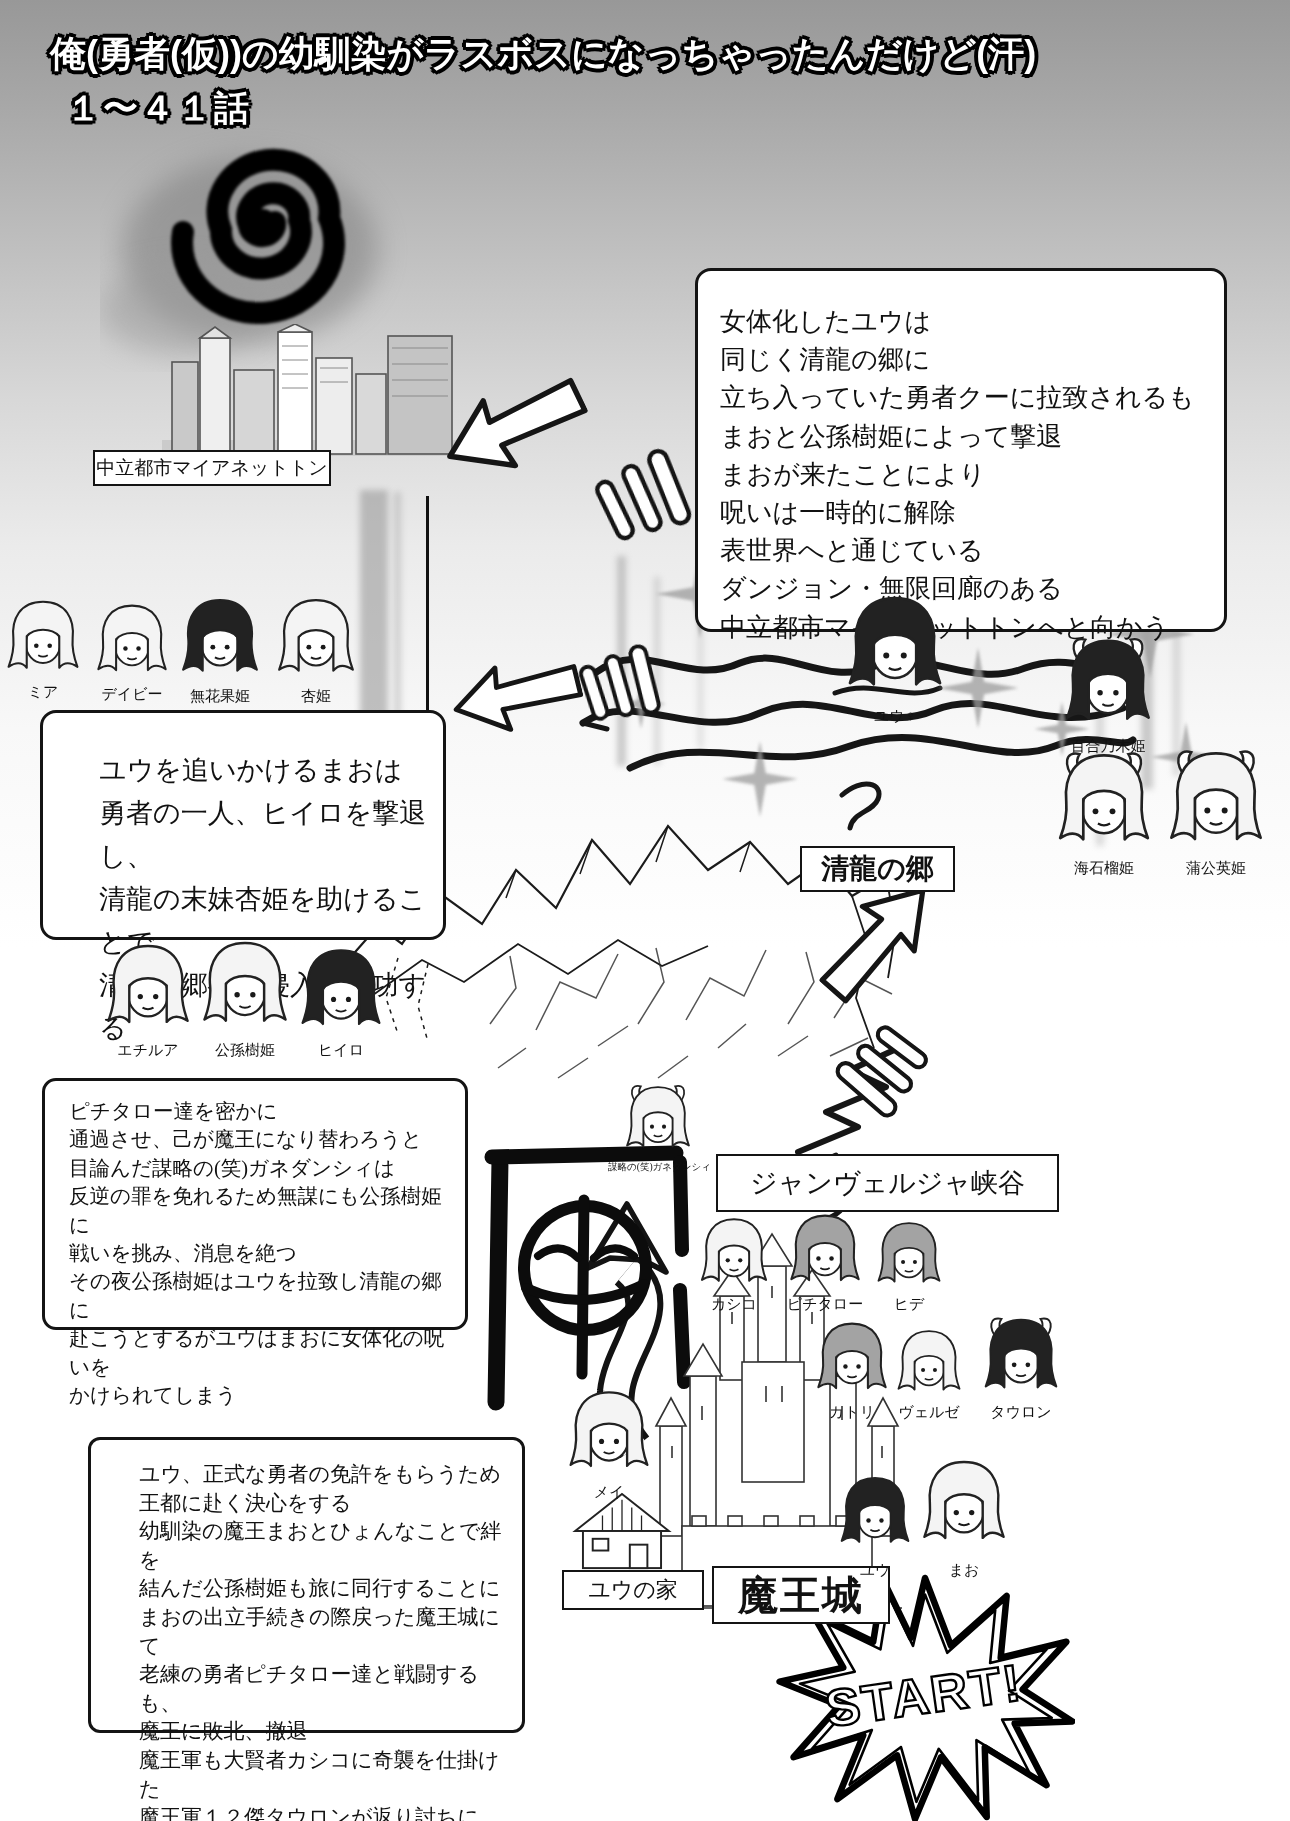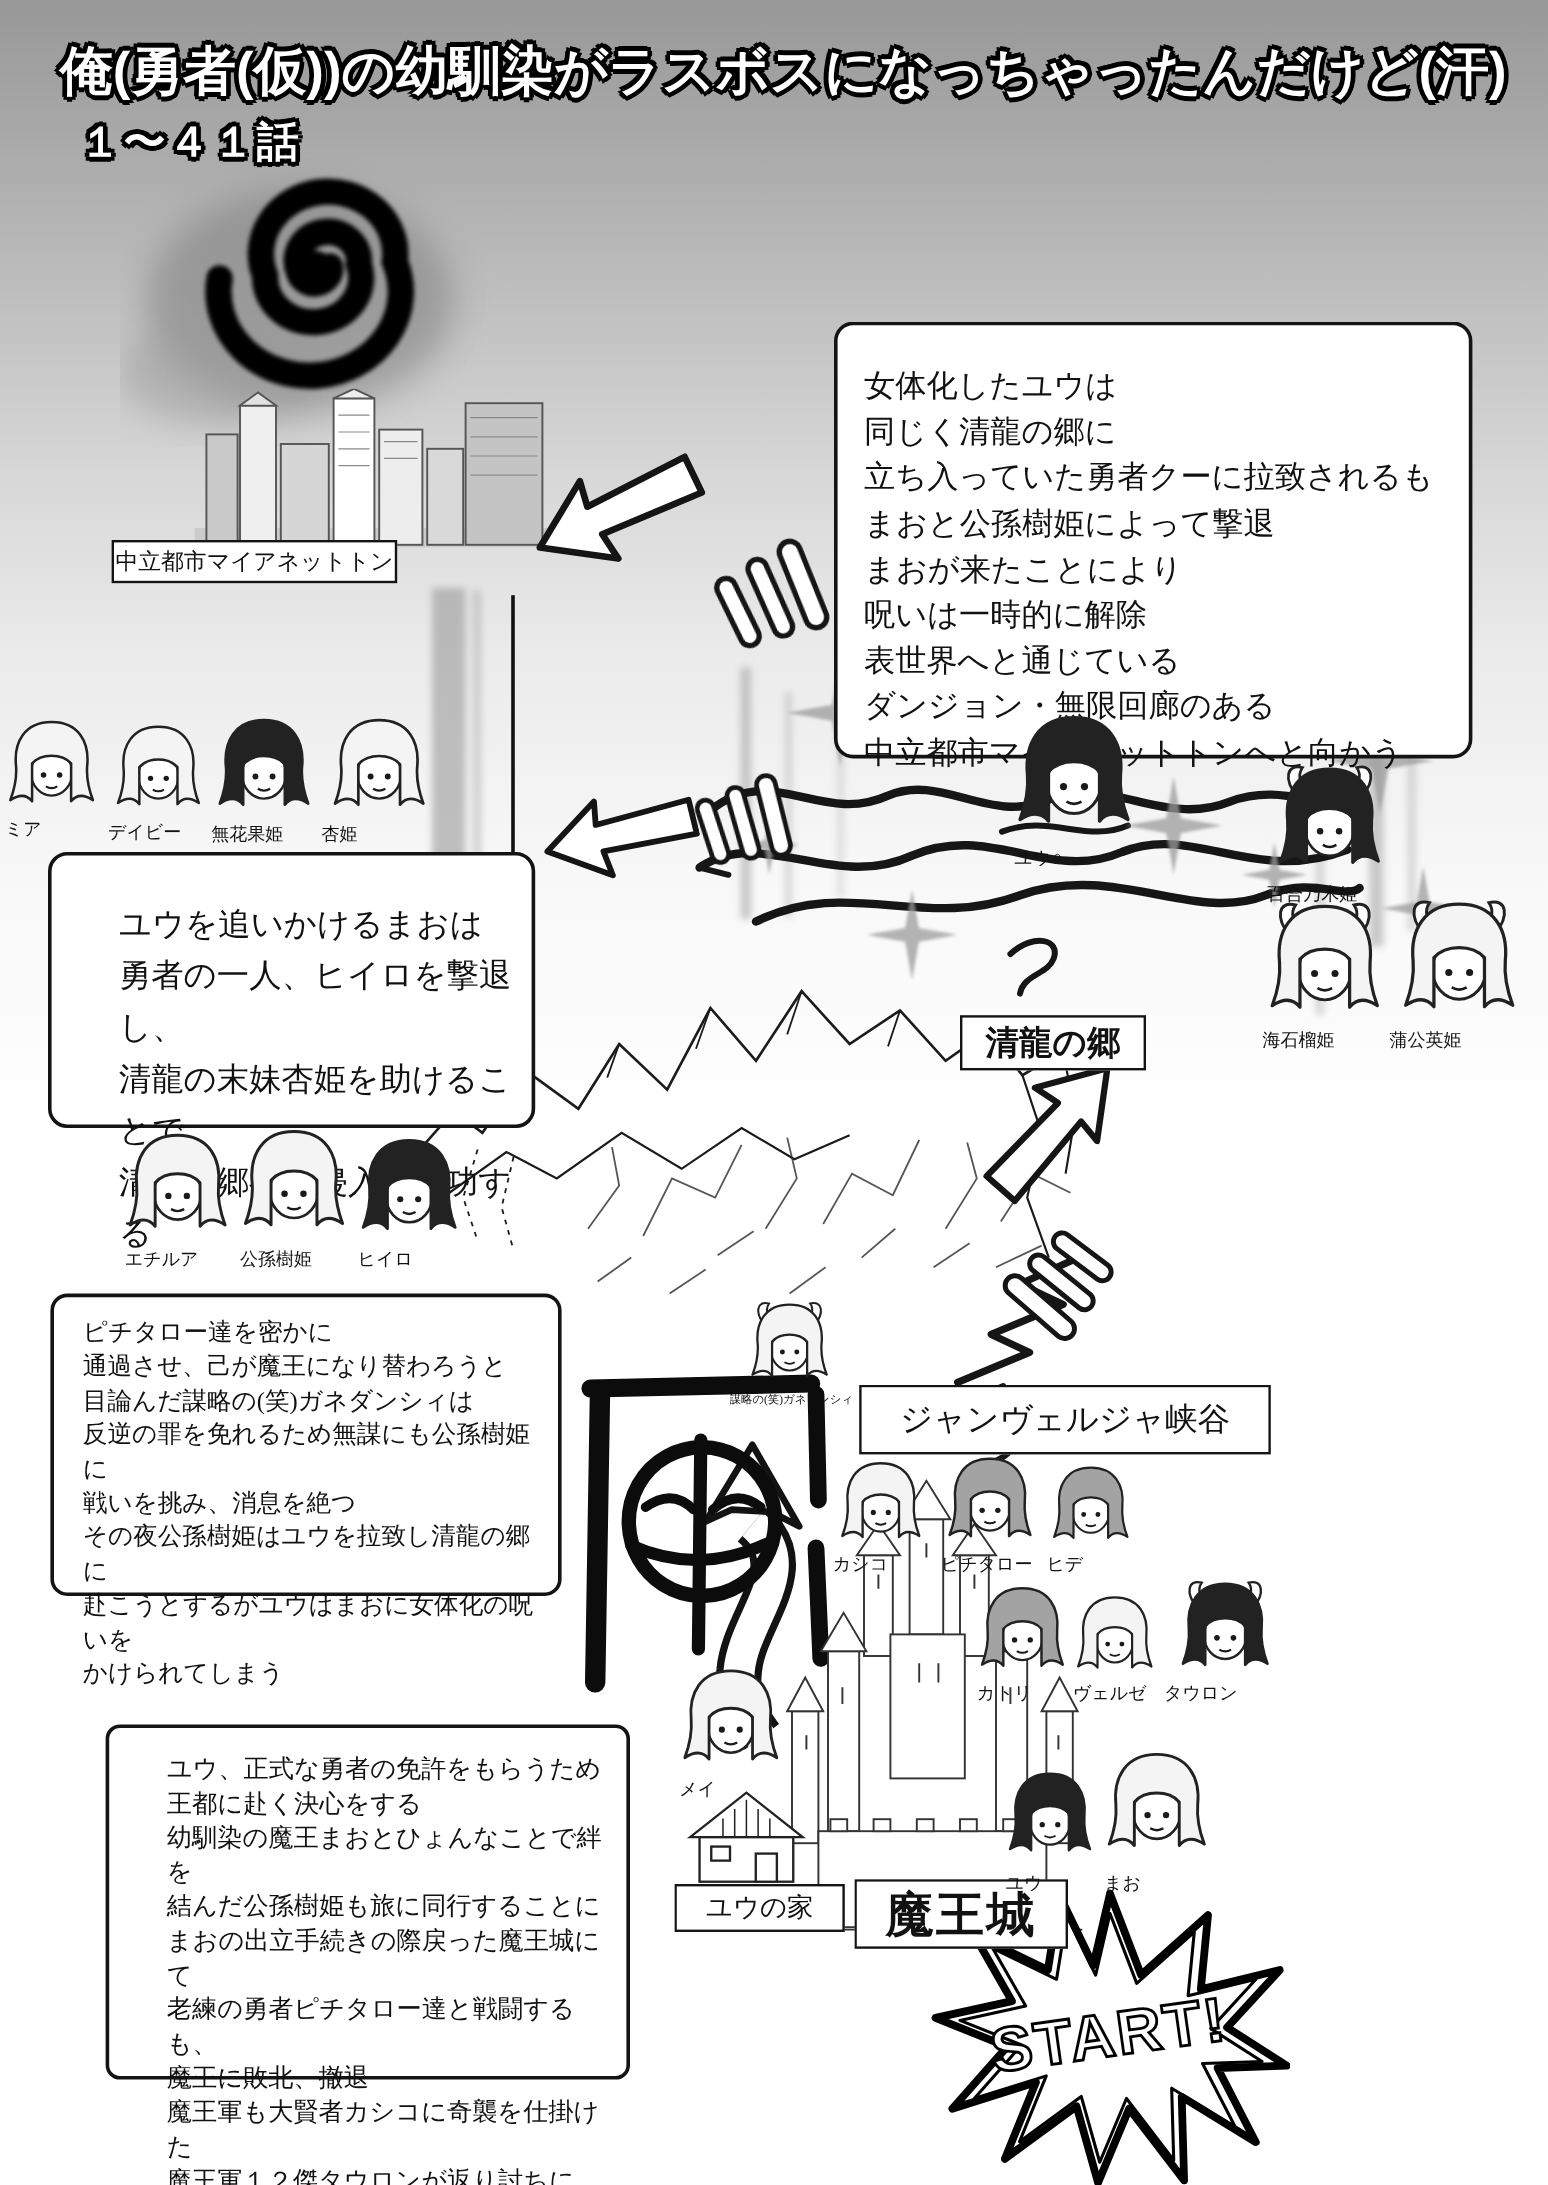--- a/index.html
+++ b/index.html
@@ -2,39 +2,39 @@
 <html><head>
 <meta charset="utf-8">
 <style>
   html,body{margin:0;padding:0}
   #canvas{position:relative;width:1290px;height:1821px;overflow:hidden;color:#111;
     font-family:"Liberation Serif","DejaVu Serif",serif;
     background:linear-gradient(180deg,#989898 0%,#a8a8a8 6%,#c0c0c0 14%,#d8d8d8 22%,#ebebeb 30%,#f8f8f8 40%,#ffffff 52%,#ffffff 100%)}
   .abs{position:absolute}
   #title{position:absolute;left:50px;top:30px;font-family:"Liberation Sans","DejaVu Sans",sans-serif;font-weight:bold;color:#fff;
     text-shadow:-3px -3px 0 #000,3px -3px 0 #000,-3px 3px 0 #000,3px 3px 0 #000,-4px 0 0 #000,4px 0 0 #000,0 -4px 0 #000,0 4px 0 #000}
-  #title .l1{font-size:44px;white-space:nowrap}
+  #title .l1{font-size:36px;white-space:nowrap}
   #title .l2{font-size:35px;margin-top:6px;margin-left:16px;letter-spacing:2px}
   .sbox{position:absolute;background:#fff;border:3px solid #141414;border-radius:16px;box-sizing:border-box}
   .stext{white-space:pre-line}
   #box-arrival{left:695px;top:268px;width:532px;height:364px}
   #box-arrival .stext{padding:32px 12px 0 22px;font-size:26px;line-height:38.2px}
   #box-pursuit{left:40px;top:710px;width:406px;height:230px}
   #box-pursuit .stext{padding:36px 8px 0 56px;font-size:27px;line-height:43px}
   #box-scheme{left:42px;top:1078px;width:426px;height:252px;border-radius:14px}
   #box-scheme .stext{padding:16px 6px 0 24px;font-size:20.5px;line-height:28.4px}
   #box-depart{left:88px;top:1437px;width:437px;height:296px;border-radius:12px}
   #box-depart .stext{padding:20px 4px 0 48px;font-size:21px;line-height:28.6px}
   .locbox{position:absolute;background:#fff;border:2.5px solid #141414;display:flex;align-items:center;justify-content:center;text-align:center;box-sizing:border-box}
   #loc-city{left:93px;top:450px;width:238px;height:36px;font-size:19px}
   #loc-seiryu{left:800px;top:846px;width:155px;height:46px;font-size:28px;font-weight:bold}
   #loc-canyon{left:716px;top:1154px;width:343px;height:58px;font-size:27px}
   #loc-house{left:562px;top:1570px;width:142px;height:40px;font-size:22px}
   #loc-castle{left:712px;top:1566px;width:178px;height:58px;font-size:40px;font-weight:bold;letter-spacing:2px}
-  .char{position:absolute;}
+  .char{position:absolute;text-align:center}
   .char .pt{display:block;margin:0 auto;width:100%;height:calc(100% - 18px)}
   .char .nm{font-size:15px;line-height:17px;white-space:nowrap}
   .char .nm.sm{font-size:9.5px;line-height:13px}
   .v-dark{--hair:#222222}
   .v-light{--hair:#f4f4f4}
   .v-gray{--hair:#a3a3a3}
   .band{position:absolute;background:#9a9a9a;opacity:.5;filter:blur(3px)}
   .vline{position:absolute;left:426px;top:496px;width:3px;height:214px;background:#111}
 </style>
 </head>

